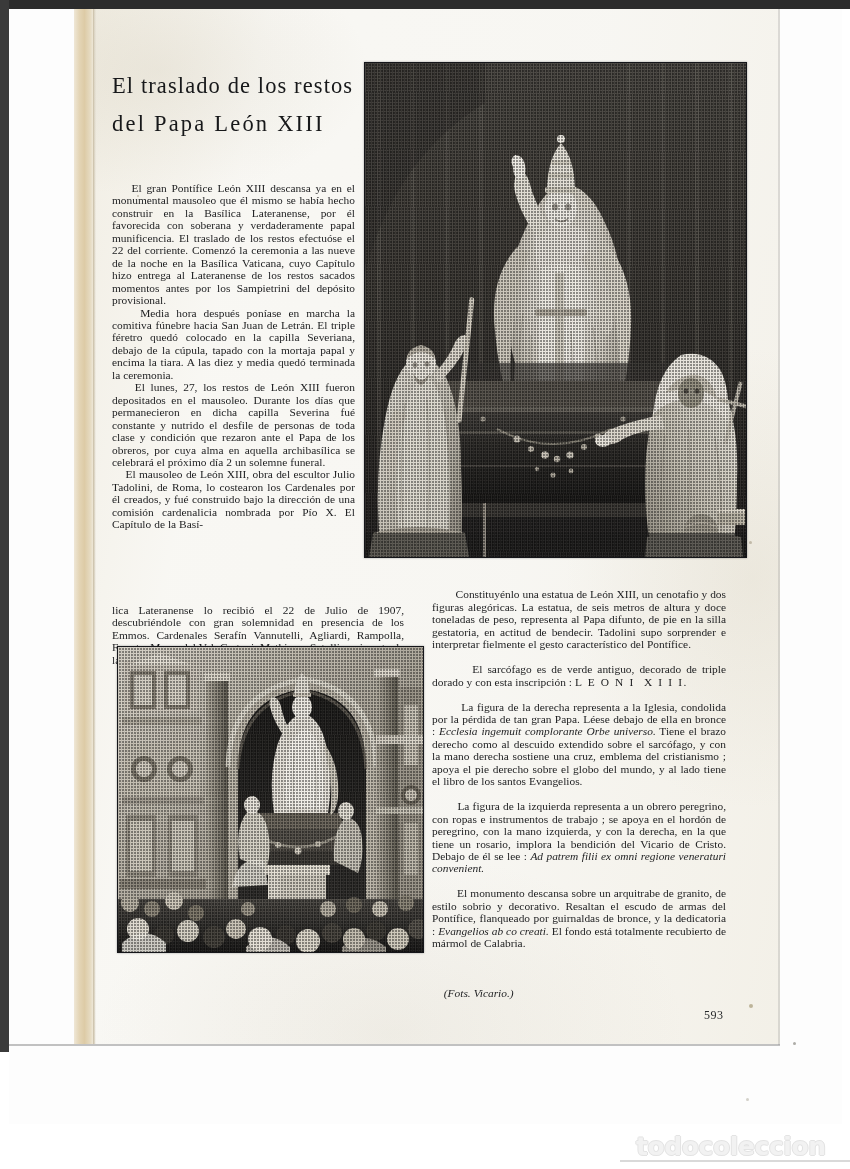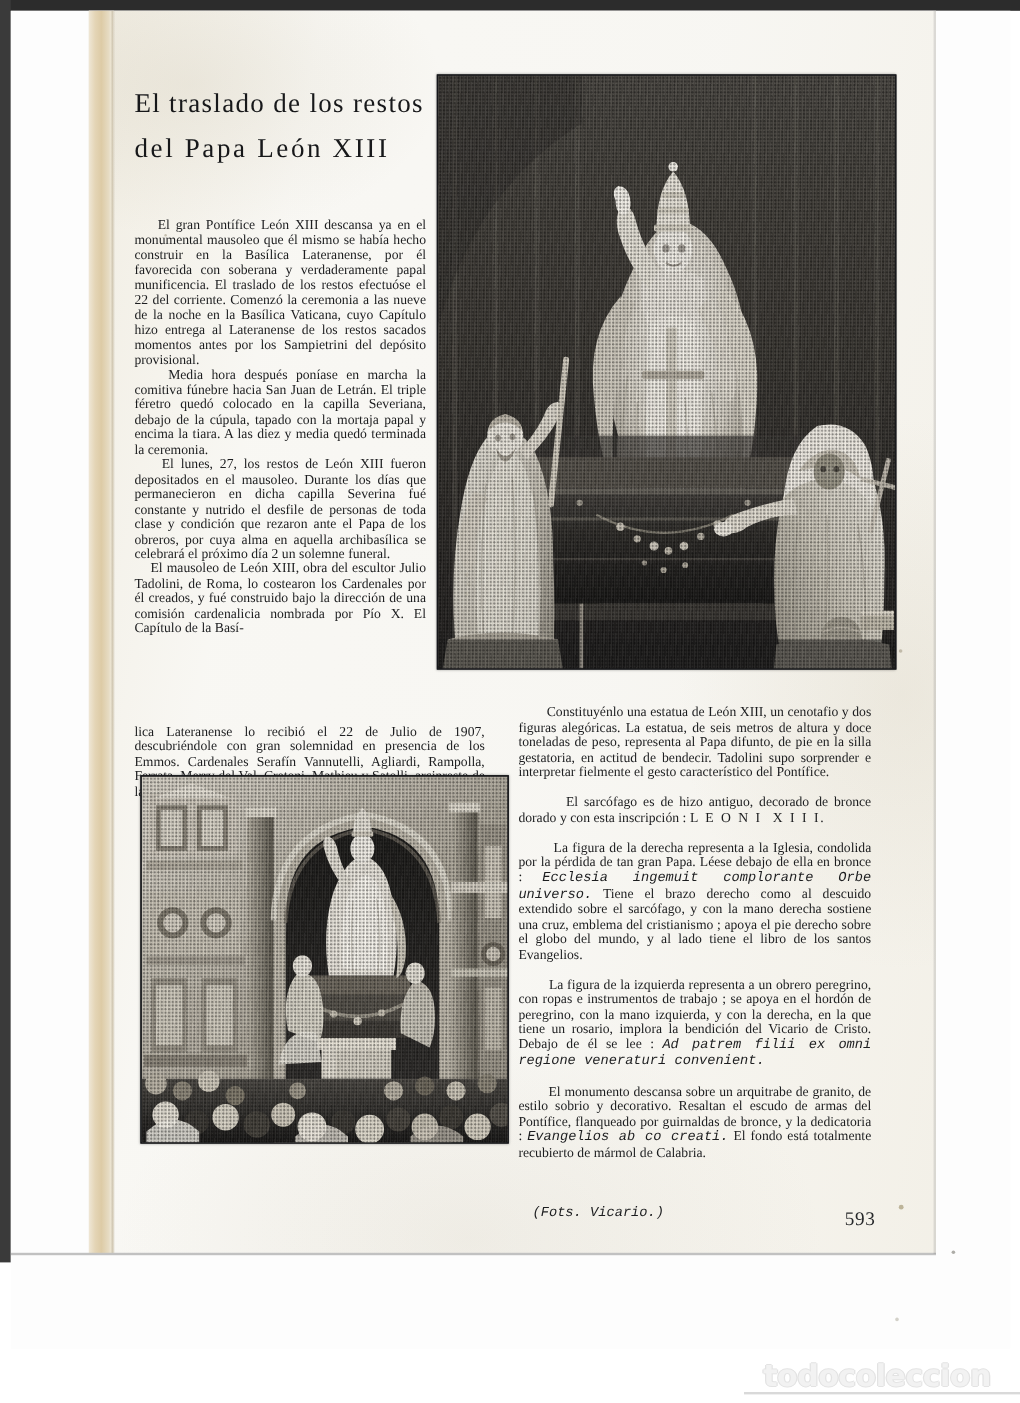--- a/index.html
+++ b/index.html
@@ -139,29 +139,29 @@
   #col1-wide {
     left: 112px;
     top: 604px;
     width: 292px;
   }
   #col2 {
     left: 432px;
     top: 576px;
     width: 294px;
   }
-  .col .ital { font-style: italic; font-family: Liberation Mono, monospace; }
+  .col .ital { font-style: italic; }
   .col .sp { letter-spacing: 1.6px; }
 
   #page-number {
     position: absolute;
     left: 704px;
     top: 1008px;
     font-family: "Liberation Serif", serif;
-    font-size: 16px;
+    font-size: 12px;
     color: #26282a;
     letter-spacing: .5px;
   }
 
   
   .photo {
     position: absolute;
     overflow: hidden;
     background: #2a2a2a;
     border: 1px solid #15161a;
@@ -279,21 +279,21 @@
 
   <div class="col" id="col1-narrow">    El gran Pontífice León XIII descansa ya en el monumental mausoleo que él mismo se había hecho construir en la Basílica Lateranense, por él favorecida con soberana y verdaderamente papal munificencia. El traslado de los restos efectuóse el 22 del corriente. Comenzó la ceremonia a las nueve de la noche en la Basílica Vaticana, cuyo Capítulo hizo entrega al Lateranense de los restos sacados momentos antes por los Sampietrini del depósito provisional.
     Media hora después poníase en marcha la comitiva fúnebre hacia San Juan de Letrán. El triple féretro quedó colocado en la capilla Severiana, debajo de la cúpula, tapado con la mortaja papal y encima la tiara. A las diez y media quedó terminada la ceremonia.
     El lunes, 27, los restos de León XIII fueron depositados en el mausoleo. Durante los días que permanecieron en dicha capilla Severina fué constante y nutrido el desfile de personas de toda clase y condición que rezaron ante el Papa de los obreros, por cuya alma en aquella archibasílica se celebrará el próximo día 2 un solemne funeral.
     El mausoleo de León XIII, obra del escultor Julio Tadolini, de Roma, lo costearon los Cardenales por él creados, y fué construido bajo la dirección de una comisión cardenalicia nombrada por Pío X. El Capítulo de la Basí-</div>
 
   <div class="col" id="col1-wide">lica Lateranense lo recibió el 22 de Julio de 1907, descubriéndole con gran solemnidad en presencia de los Emmos. Cardenales Serafín Vannutelli, Agliardi, Rampolla, Ferrata, Merry del Val, Cretoni, Mathieu y Satolli, arcipreste de la Basílica Lateranense.</div>
 
   <div class="col" id="col2">
     <span>    Constituyénlo una estatua de León XIII, un cenotafio y dos figuras alegóricas. La estatua, de seis metros de altura y doce toneladas de peso, representa al Papa difunto, de pie en la silla gestatoria, en actitud de bendecir. Tadolini supo sorprender e interpretar fielmente el gesto característico del Pontífice.</span><br>
-    <span>    El sarcófago es de hizo antiguo, decorado de bronce dorado y con esta inscripción : </span><span class="sp">L E O N I  X I I I.</span><br>
+    <span>    El sarcófago es de verde antiguo, decorado de triple dorado y con esta inscripción : </span><span class="sp">L E O N I  X I I I.</span><br>
     <span>    La figura de la derecha representa a la Iglesia, condolida por la pérdida de tan gran Papa. Léese debajo de ella en bronce : </span><span class="ital">Ecclesia ingemuit complorante Orbe universo.</span><span> Tiene el brazo derecho como al descuido extendido sobre el sarcófago, y con la mano derecha sostiene una cruz, emblema del cristianismo ; apoya el pie derecho sobre el globo del mundo, y al lado tiene el libro de los santos Evangelios.</span><br>
     <span>    La figura de la izquierda representa a un obrero peregrino, con ropas e instrumentos de trabajo ; se apoya en el hordón de peregrino, con la mano izquierda, y con la derecha, en la que tiene un rosario, implora la bendición del Vicario de Cristo. Debajo de él se lee : </span><span class="ital">Ad patrem filii ex omni regione veneraturi convenient.</span><br>
     <span>    El monumento descansa sobre un arquitrabe de granito, de estilo sobrio y decorativo. Resaltan el escudo de armas del Pontífice, flanqueado por guirnaldas de bronce, y la dedicatoria : </span><span class="ital">Evangelios ab co creati.</span><span> El fondo está totalmente recubierto de mármol de Calabria.</span><br>
     <br>
     <span class="ital">(Fots. Vicario.)</span>
   </div>
 
   <div id="page-number">593</div>
 
   <div class="photo" id="photo-main">

